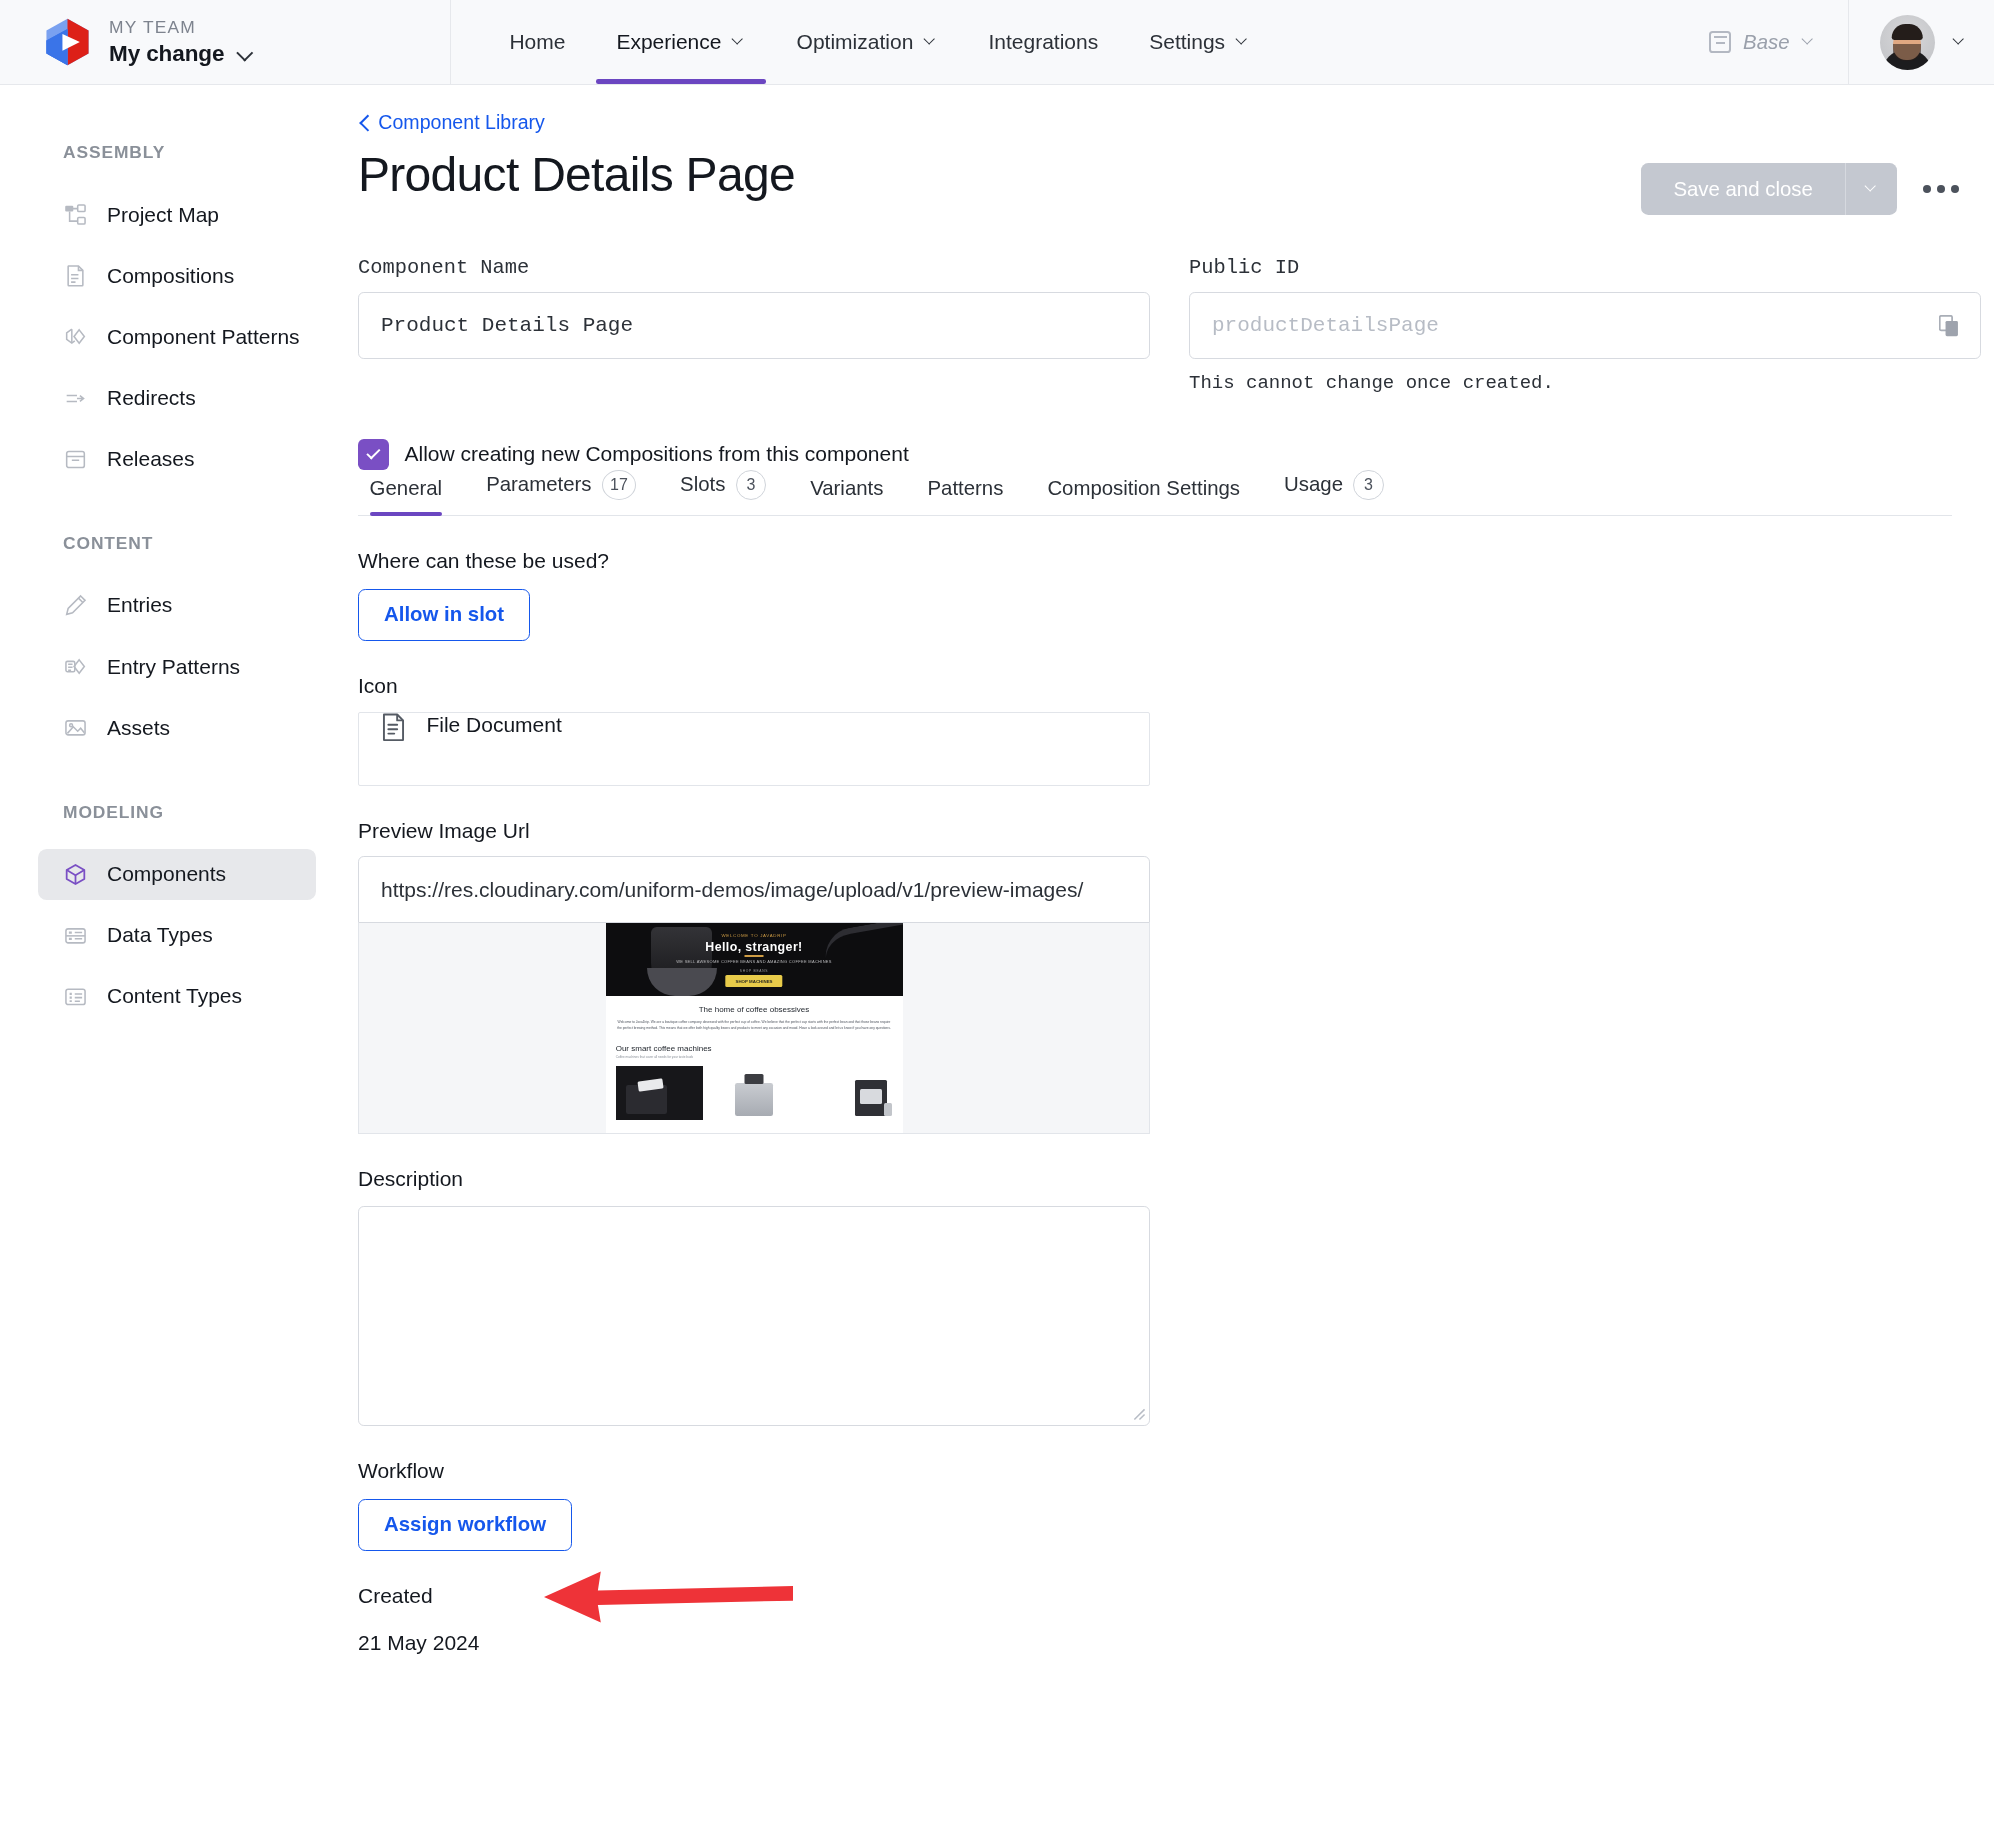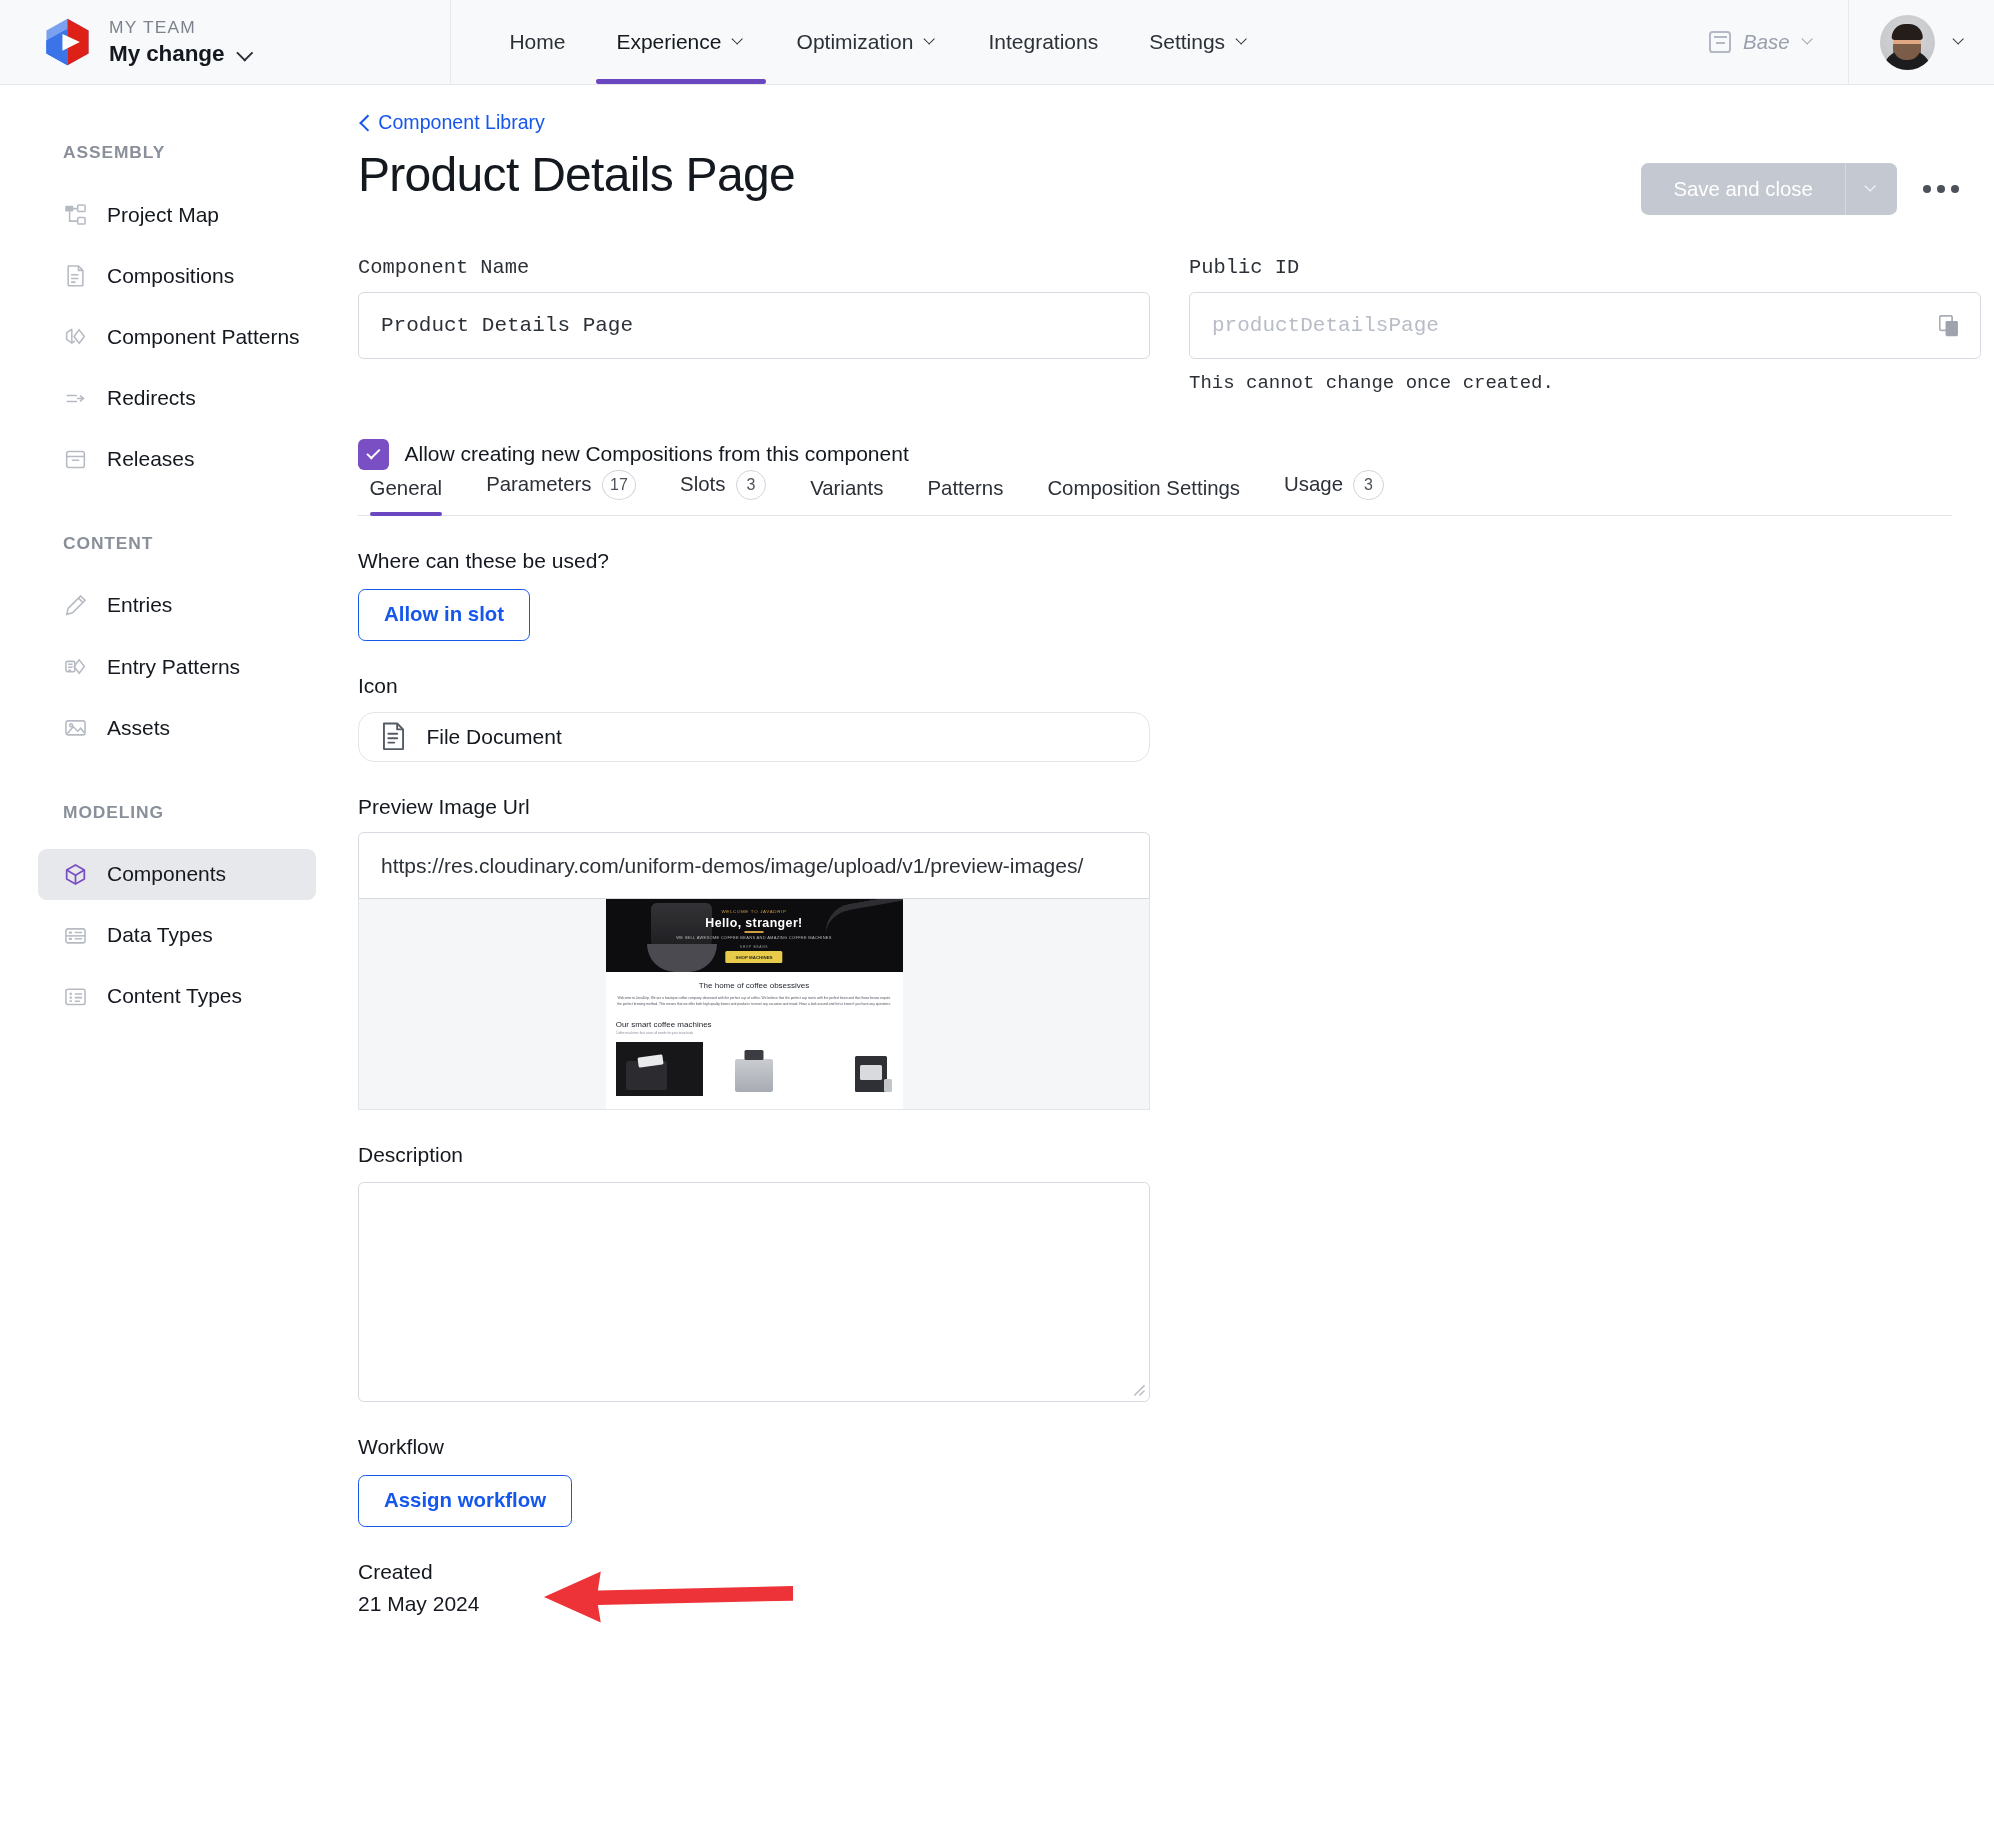--- a/index.html
+++ b/index.html
@@ -220,22 +220,22 @@
 
   .sec-label { font-size: 21px; color: #14181f; margin-top: 33px; }
   .btn-outline {
     display: inline-flex; align-items: center; justify-content: center;
     height: 52px; padding: 0 25px; margin-top: 16px;
     border: 1.8px solid #1557ec; border-radius: 7.3px; background: #fff;
     color: #1557ec; font-size: 20.4px; font-weight: bold; cursor: pointer;
     font-family: inherit;
   }
   .icon-field {
-    width: 792px; height: 50px; border: 1.5px solid #e2e5ea; border-radius: 16px;
-    display: flex; align-items: center; gap: 20.4px; padding: 0 22px; margin-top: 14.5px;
+    width: 792px; height: 74px; border: 1.5px solid #e2e5ea; border-radius: 2px;
+    display: flex; gap: 20.4px; padding: 0 22px; margin-top: 14.5px;
     cursor: pointer;
   }
   .icon-field .label { font-size: 21px; color: #14181f; }
 
   .cat-head { display: flex; align-items: flex-end; width: 792px; margin-top: 38px; }
   .manage-link { margin-left: auto; color: #1557ec; font-size: 19.6px; font-weight: bold; cursor: pointer; }
   .select-wrap { position: relative; width: 792px; margin-top: 13px; }
   .select-box {
     width: 100%; height: 67px; border: 1.5px solid #d7dae0; border-radius: 5.8px;
     background: #fff; font-size: 21px; color: #2c3138;
@@ -284,21 +284,21 @@
   .ftextarea {
     width: 792px; height: 220px; border: 1.5px solid #d7dae0; border-radius: 5.8px;
     background: #fff; font-size: 20.4px; color: #2c3138; padding: 16px 20.4px;
     font-family: inherit; resize: none; outline: none; display: block;
   }
   .resize-grip {
     position: absolute; right: 4.4px; bottom: 4.4px; width: 16px; height: 16px;
     cursor: nwse-resize;
   }
   .meta-label { font-size: 21px; color: #14181f; margin-top: 33px; }
-  .meta-value { font-size: 21px; color: #14181f; margin-top: 8px; }
+  .meta-value { font-size: 21px; color: #14181f; margin-top: 23px; }
 
   
   .red-arrow {
     position: absolute; left: 544px; top: 1570px;
     width: 249px; height: 54px; pointer-events: none;
   }
 </style>
 </head>
 <body>
 

